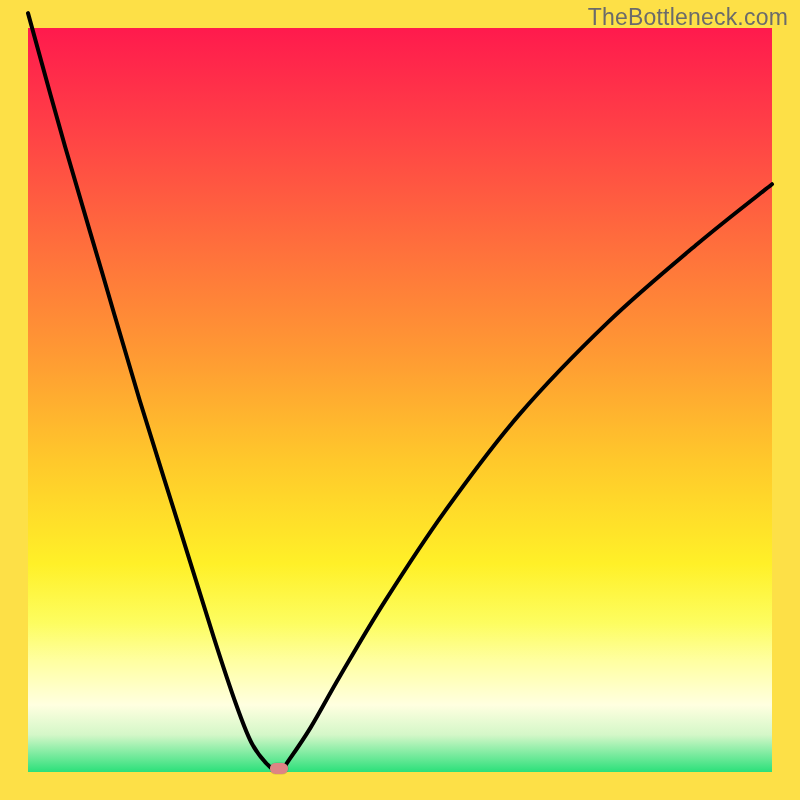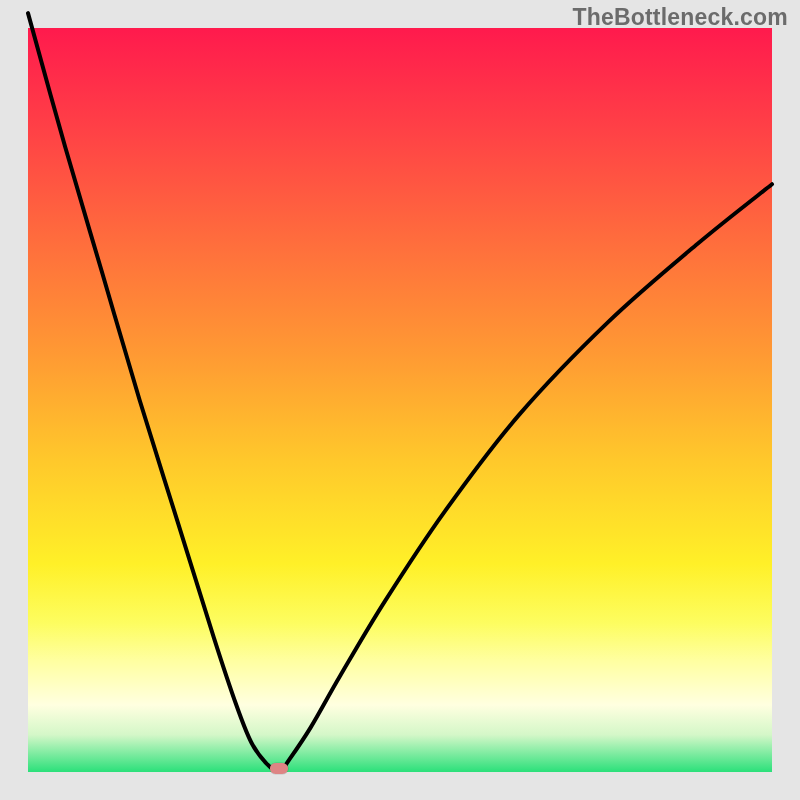--- a/index.html
+++ b/index.html
@@ -9,22 +9,21 @@
     height: 800px;
     background: #000;
     overflow: hidden;
   }
   .frame {
     position: absolute;
     left: 0;
     top: 0;
     width: 800px;
     height: 800px;
-    background: #e5e5e5;
-    font-weight: bold;
+    background: #fde047;
   }
   .plot {
     position: absolute;
     left: 28px;
     top: 28px;
     width: 744px;
     height: 744px;
     background: linear-gradient(to bottom,
       #ff1a4d 0%,
       #ff3c47 12%,

